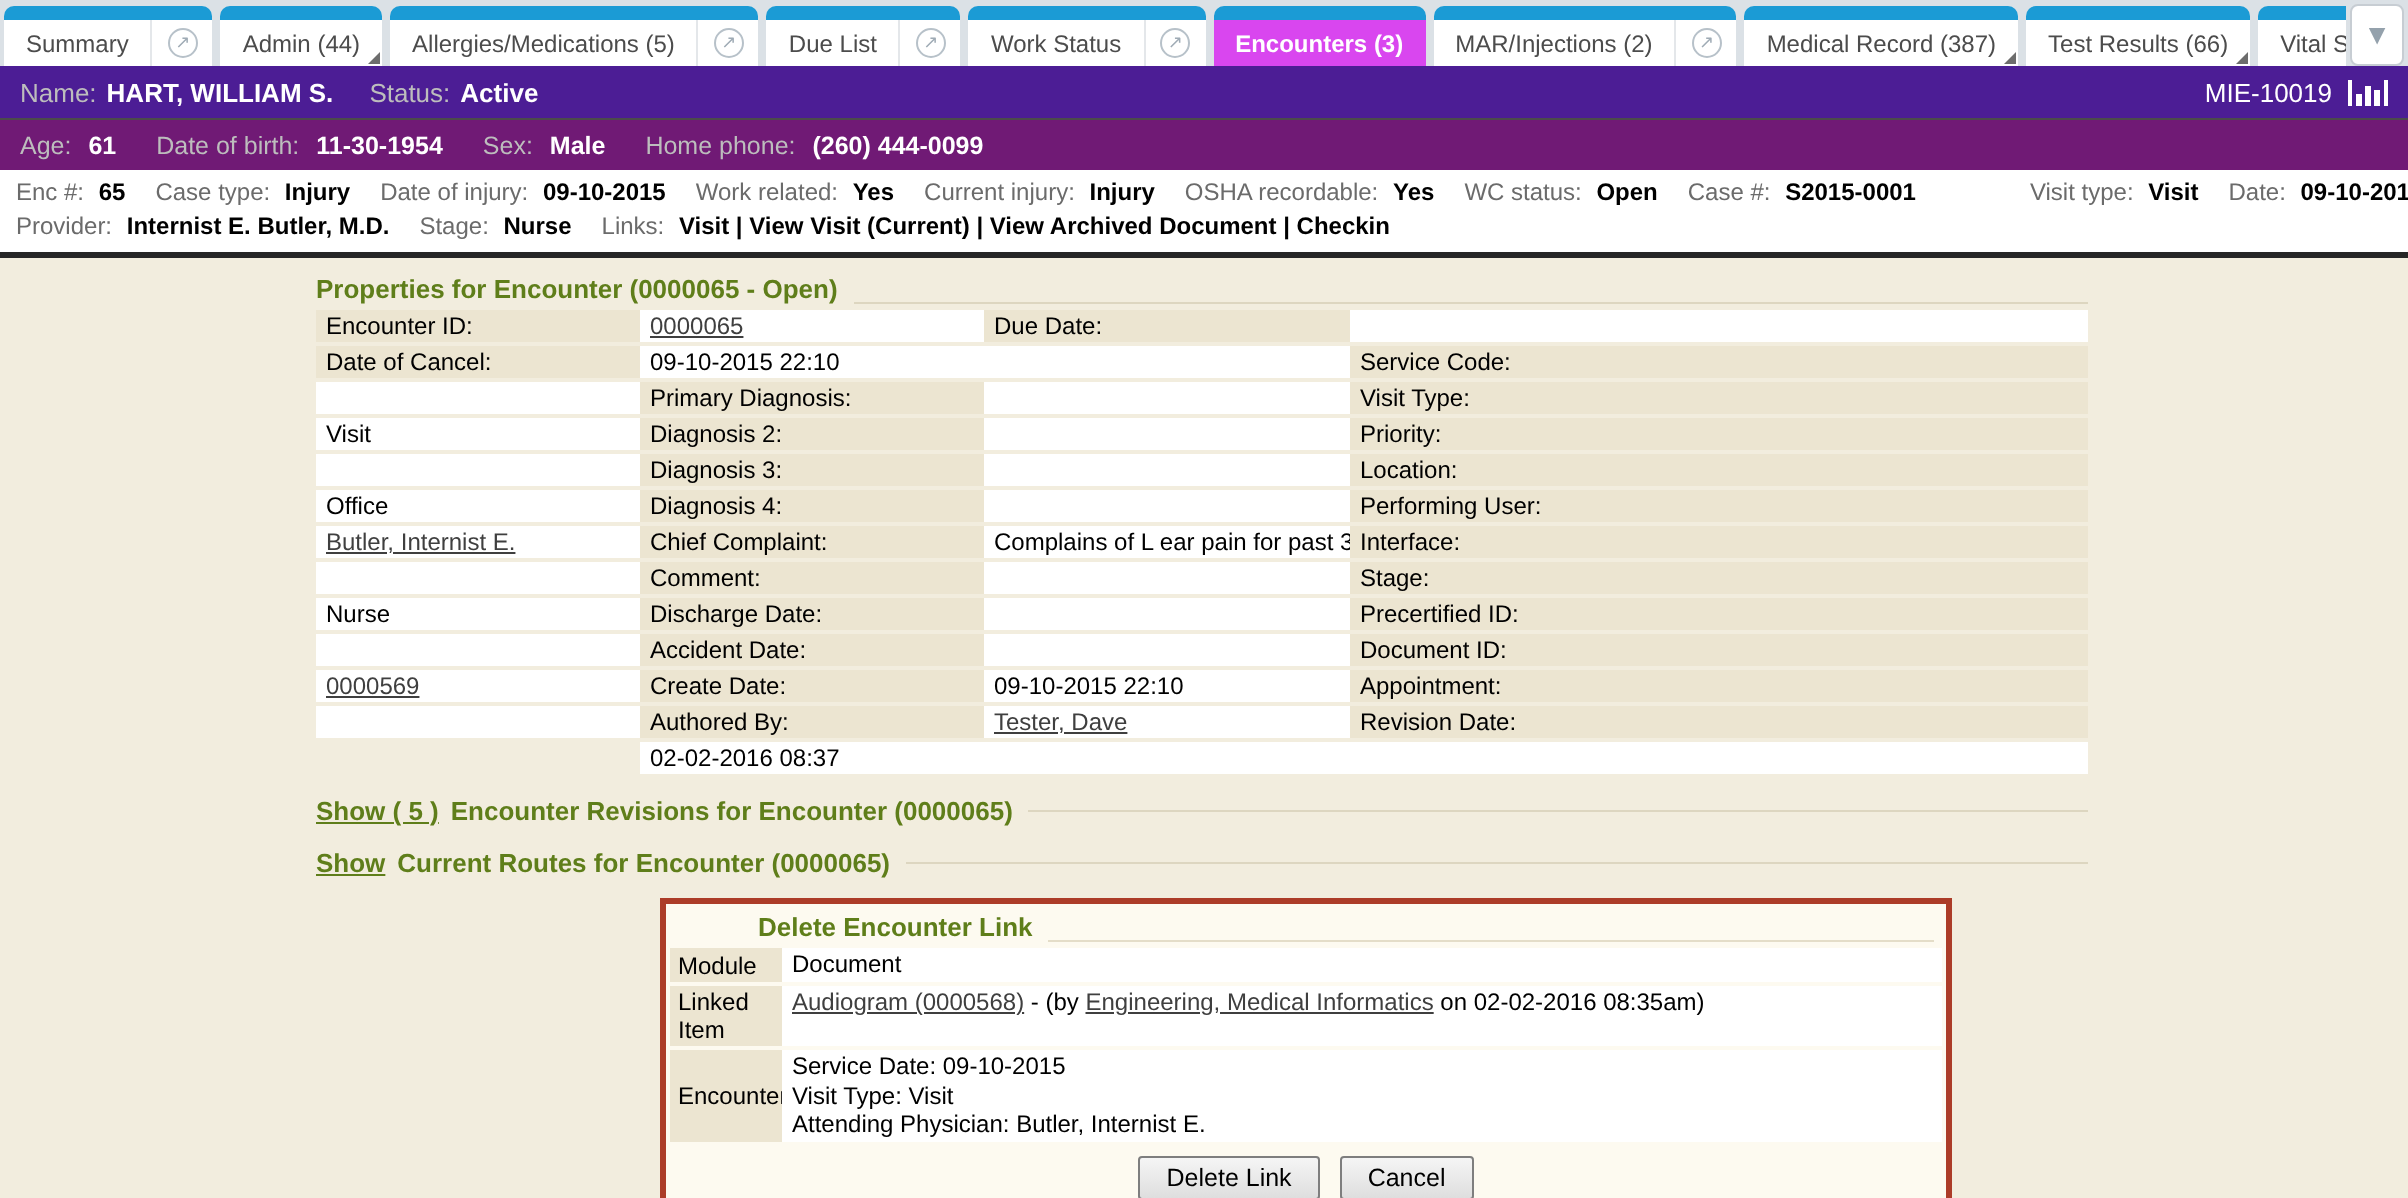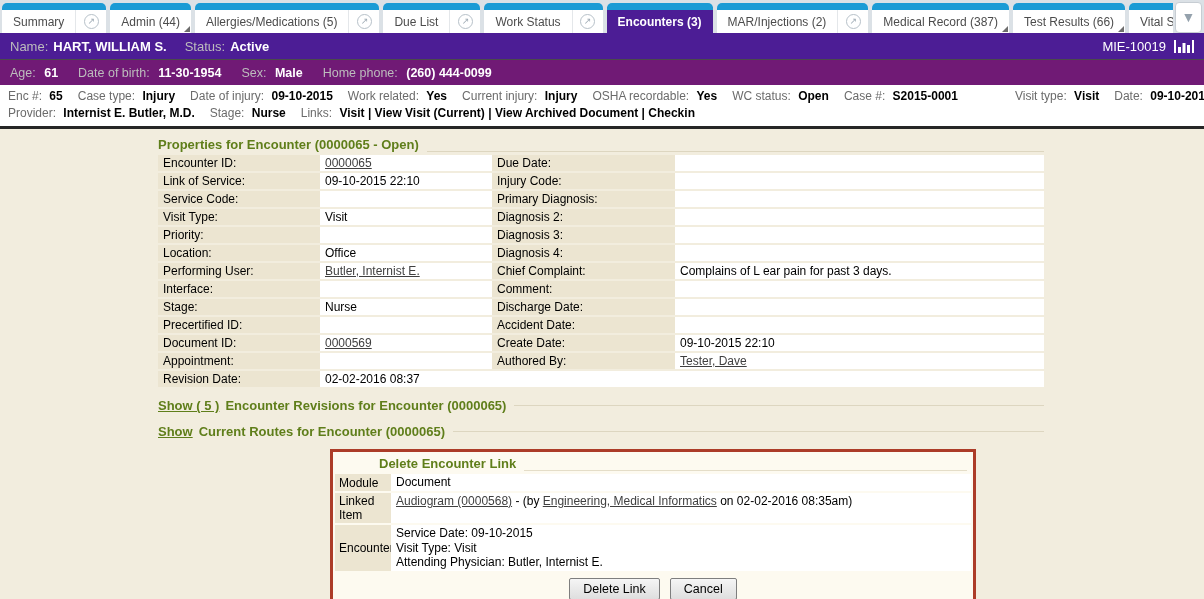--- a/index.html
+++ b/index.html
@@ -13,21 +13,21 @@
   .tabbar{
     height:33px; background:#dbe1e6; display:flex; align-items:flex-end;
     padding:2px 2px 0 2px; position:relative;
   }
   .tabs{ display:flex; align-items:flex-end; flex:1; overflow:hidden; }
   .tab{
     display:flex; align-items:stretch; height:30px; background:#fff;
     border-top:7px solid #1b9bd5; border-radius:5px 5px 0 0;
     margin-right:4px; position:relative; cursor:pointer; flex:0 0 auto;
   }
-  .tab.active{ background:#4c1d95; }
+  .tab.active{ background:#d946ef; }
   .tab.active .tab-label{ color:#fff; font-weight:bold; }
   .tab-label{
     padding:0 11px; display:flex; align-items:center;
     font-size:12px; color:#4c4c4c; white-space:nowrap;
   }
   .tab-iconseg{
     border-left:1px solid #e4e7ea; width:31px;
     display:flex; align-items:center; justify-content:center;
   }
   .popout-circle{
@@ -203,23 +203,22 @@
 
   <div class="sec-head">
     <span class="headtext">Properties for Encounter (0000065 - Open)</span>
   </div>
 
   <div class="propgrid" id="propgrid">
       <div class="cell lbl">Encounter ID:</div>
       <div class="cell val"><a>0000065</a></div>
       <div class="cell lbl">Due Date:</div>
       <div class="cell val"></div>
-      <div class="cell lbl">Link of Service:</div>
+      <div class="cell lbl">Date of Cancel:</div>
       <div class="cell val">09-10-2015 22:10</div>
-      <div class="cell lbl">Injury Code:</div>
       <div class="cell val"></div>
       <div class="cell lbl">Service Code:</div>
       <div class="cell val"></div>
       <div class="cell lbl">Primary Diagnosis:</div>
       <div class="cell val"></div>
       <div class="cell lbl">Visit Type:</div>
       <div class="cell val">Visit</div>
       <div class="cell lbl">Diagnosis 2:</div>
       <div class="cell val"></div>
       <div class="cell lbl">Priority:</div>

